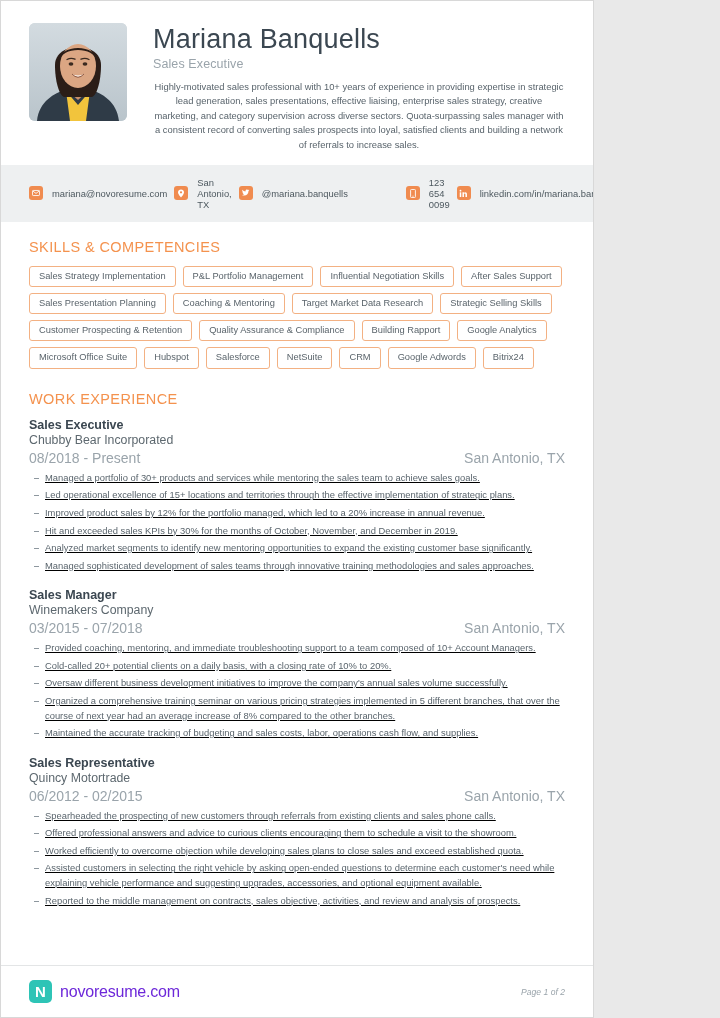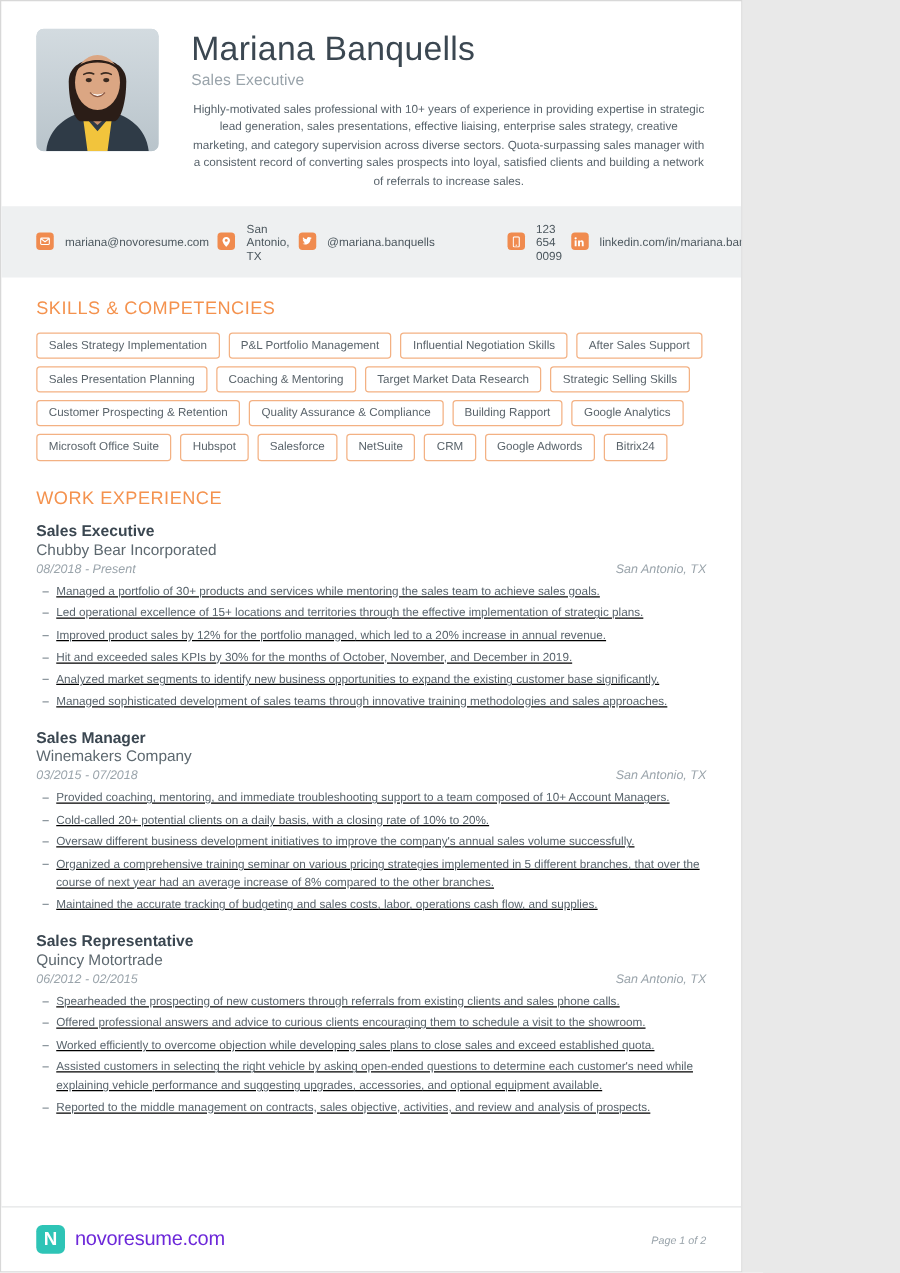--- a/index.html
+++ b/index.html
@@ -143,22 +143,21 @@
   }
   .job-company {
     font-size: 12.3px;
     color: #5d686f;
     margin-bottom: 3px;
   }
   .job-meta {
     display: flex;
     justify-content: space-between;
     align-items: baseline;
-    font-size: 10px;
-    font-style: italic;
+    font-size: 14px;
     color: #9aa4ab;
     margin-bottom: 5px;
   }
   .bullets {
     list-style: none;
     margin: 4px;
     padding: 0;
     text-decoration: underline;
   }
   .bullets li {
@@ -363,21 +362,21 @@
       <div class="job-company">Chubby Bear Incorporated</div>
       <div class="job-meta">
         <span>08/2018 - Present</span>
         <span>San Antonio, TX</span>
       </div>
       <ul class="bullets">
         <li>Managed a portfolio of 30+ products and services while mentoring the sales team to achieve sales goals.</li>
         <li>Led operational excellence of 15+ locations and territories through the effective implementation of strategic plans.</li>
         <li>Improved product sales by 12% for the portfolio managed, which led to a 20% increase in annual revenue.</li>
         <li>Hit and exceeded sales KPIs by 30% for the months of October, November, and December in 2019.</li>
-        <li>Analyzed market segments to identify new business opportunities to expand the existing customer base significantly.</li>
+        <li>Analyzed market segments to identify new mentoring opportunities to expand the existing customer base significantly.</li>
         <li>Managed sophisticated development of sales teams through innovative training methodologies and sales approaches.</li>
       </ul>
     </div>
 
     <div class="job">
       <div class="job-role">Sales Manager</div>
       <div class="job-company">Winemakers Company</div>
       <div class="job-meta">
         <span>03/2015 - 07/2018</span>
         <span>San Antonio, TX</span>

